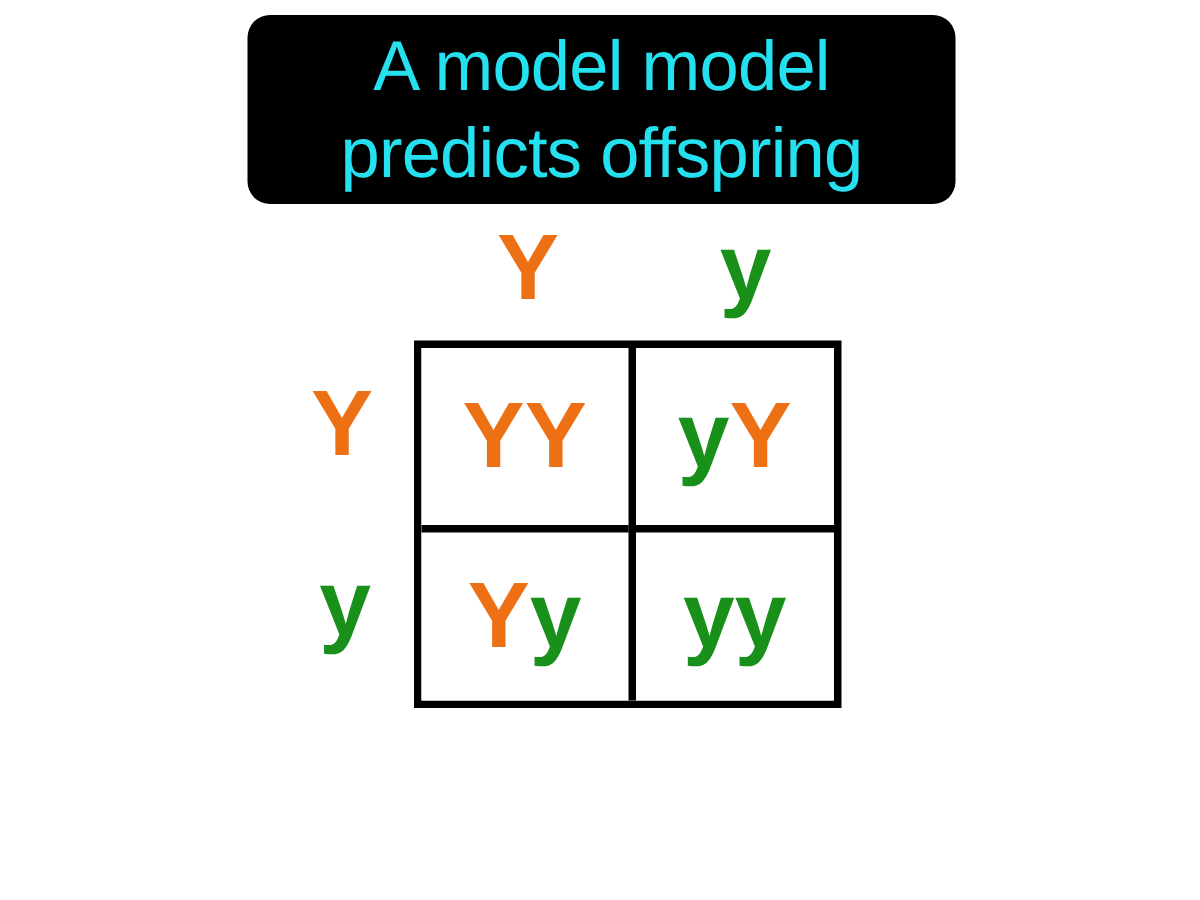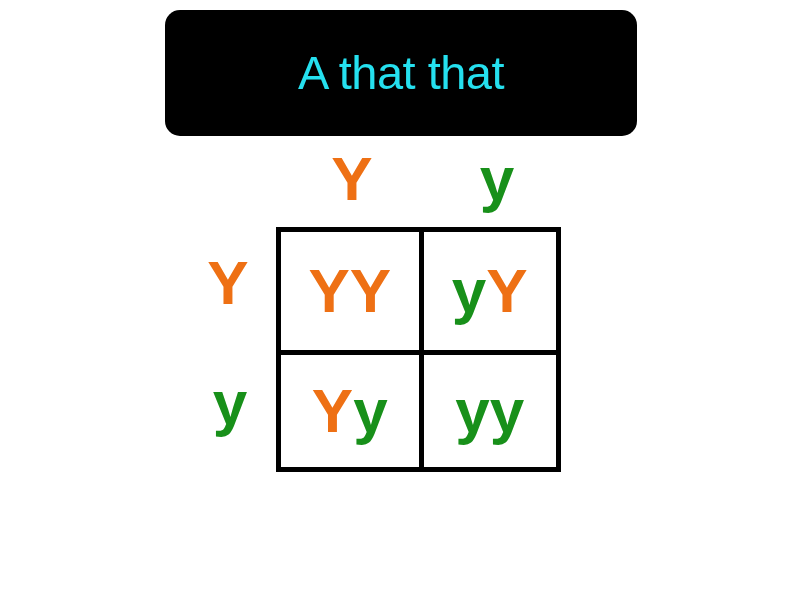--- a/index.html
+++ b/index.html
@@ -97,21 +97,22 @@
   #top-allele-1  { left: 467px; top: 148px; }
   #left-allele-0 { left: 198px; top: 252px; }
   #left-allele-1 { left: 200px; top: 372px; }
 </style>
 </head>
 <body>
 
 <div id="card">
 
   <div id="title-banner">
-    <div class="title-line">A that that</div>
+    <div class="title-line">A model model</div>
+    <div class="title-line">predicts offspring</div>
   </div>
 
   <div class="axis-allele allele-dominant" id="top-allele-0">Y</div>
   <div class="axis-allele allele-recessive" id="top-allele-1">y</div>
 
   <div class="axis-allele allele-dominant" id="left-allele-0">Y</div>
   <div class="axis-allele allele-recessive" id="left-allele-1">y</div>
 
   <div id="punnett-square">
 

